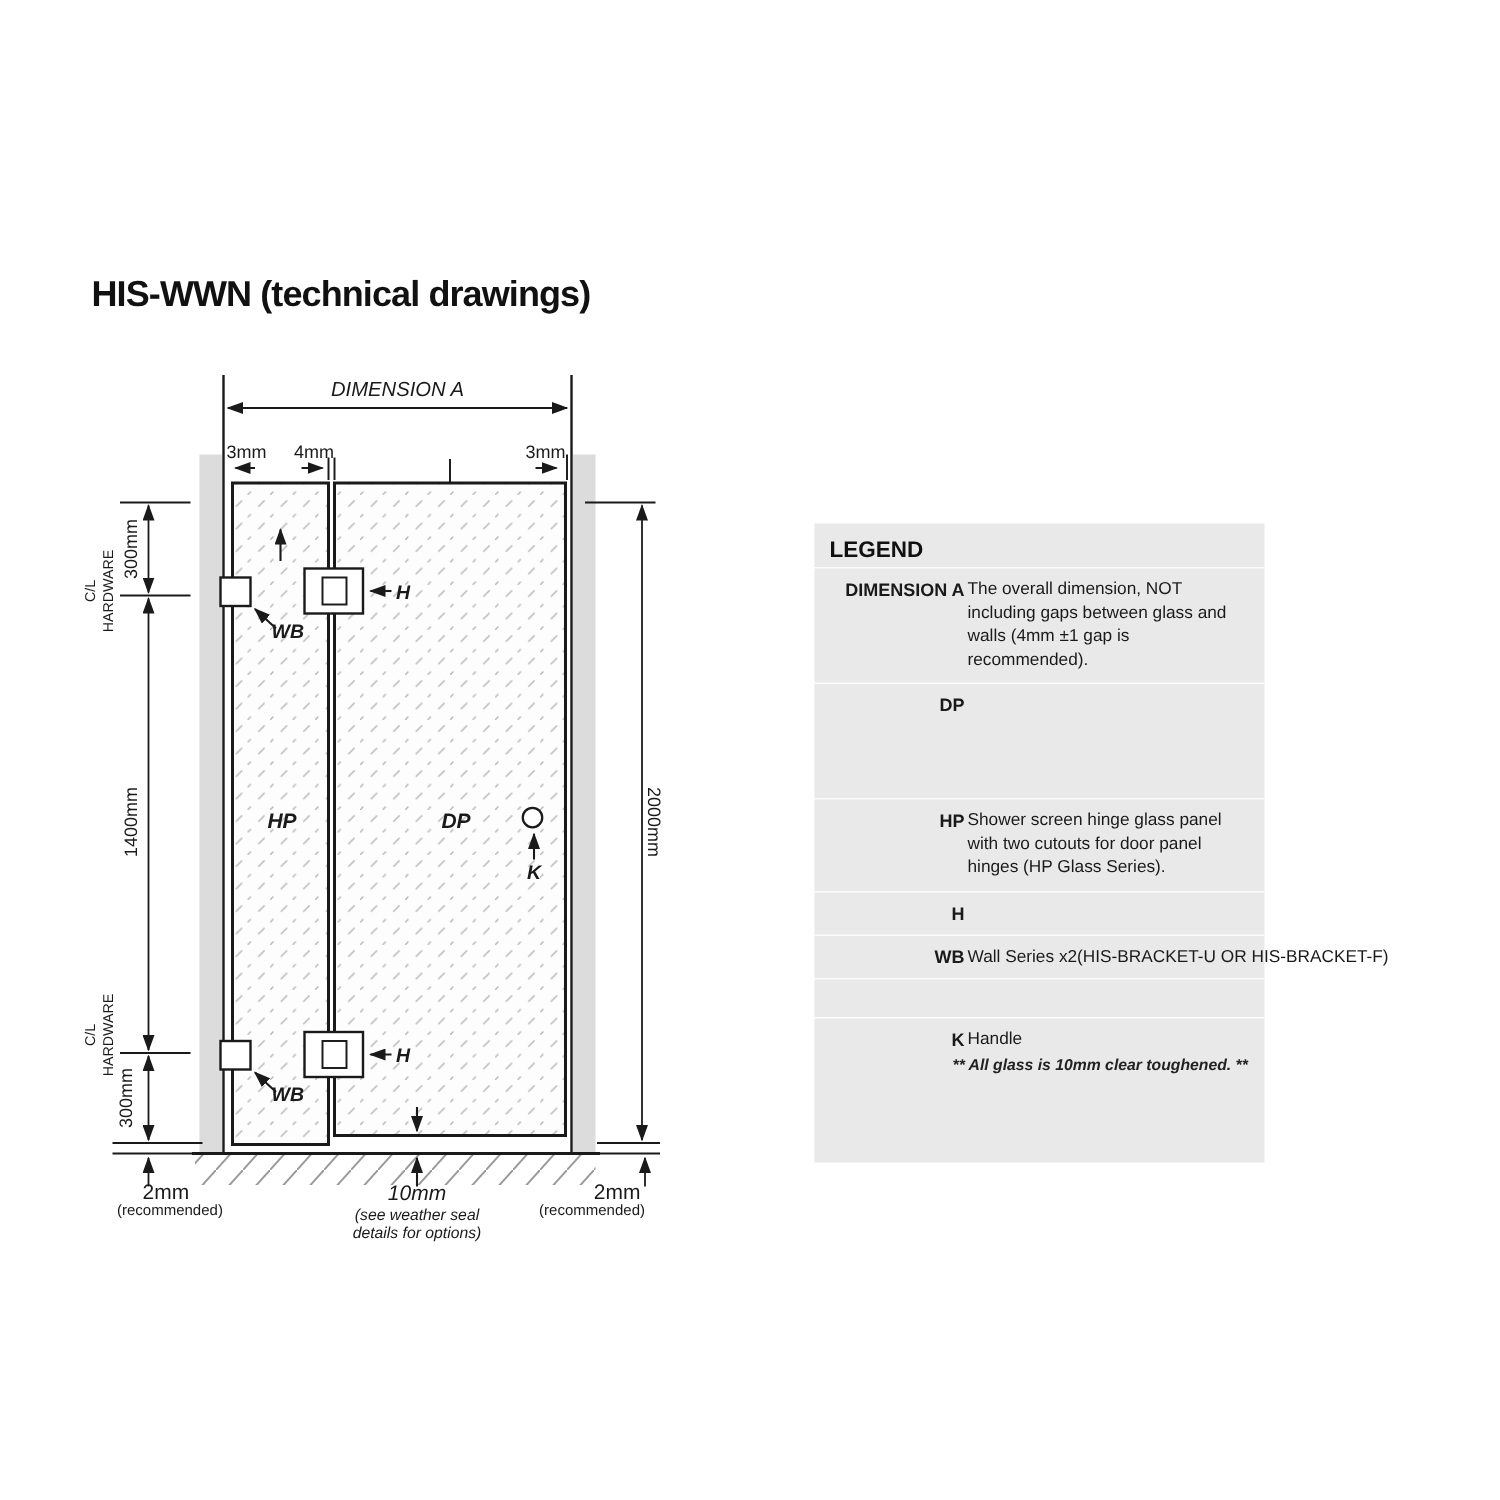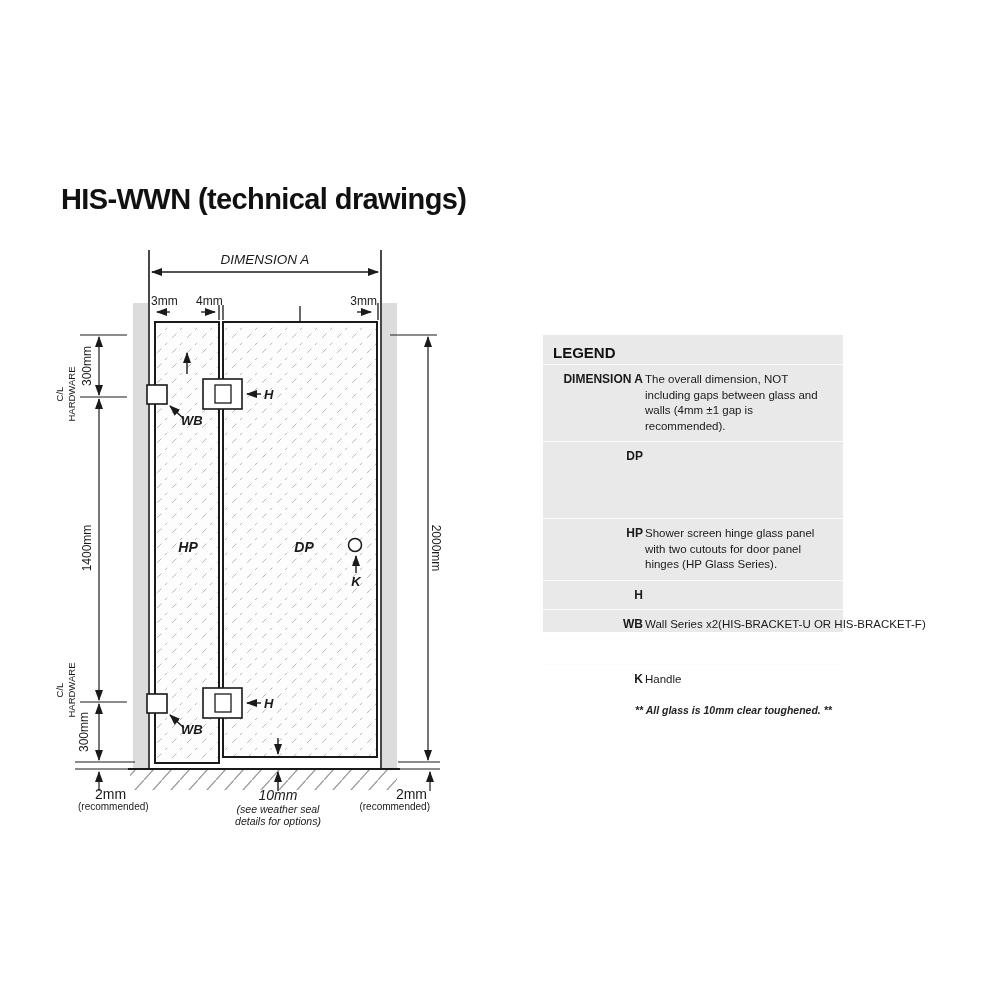--- a/index.html
+++ b/index.html
@@ -1,21 +1,21 @@
 <!DOCTYPE html>
 <html><head>
 <meta charset="utf-8">
 <style>
   html,body{margin:0;padding:0;background:#fff;}
   .page{position:relative;width:1000px;height:1000px;background:#ffffff;overflow:hidden;
         font-family:"Liberation Sans",sans-serif;color:#1a1a1a;}
-  .title{position:absolute;left:61px;top:183px;margin:0;font-size:29px;font-weight:bold;
+  .title{position:absolute;left:61px;top:183px;margin:0;font-size:24px;font-weight:bold;
          letter-spacing:-0.6px;color:#111;}
   svg text{fill:#1a1a1a;font-family:"Liberation Sans",sans-serif;}
-  .legend{position:absolute;left:543px;top:335px;width:300px;height:297px;background:#e9e9e9;}
+  .legend{position:absolute;left:543px;top:349px;width:300px;height:426px;background:#e9e9e9;}
   .legend-title{padding:9px 0 3px 10px;font-size:15px;font-weight:bold;color:#111;}
   .lrow{display:flex;border-top:1px solid #fbfbfb;box-sizing:border-box;}
   .lkey{width:100px;text-align:right;font-weight:bold;font-size:12px;padding-top:7px;flex:none;}
   .ldesc{margin-left:2px;width:180px;font-size:11.5px;line-height:15.5px;padding-top:7px;}
   .r0{height:77px}.r1{height:77px}.r2{height:62px}.r3{height:29px}.r4{height:29px}
   .r5{height:26px}.r6{height:36px}
   .r4 .ldesc{white-space:nowrap;width:auto;overflow:visible;}
   .footnote{position:absolute;left:598px;top:704px;font-size:10.5px;font-style:italic;
             font-weight:bold;color:#222;margin-left:37px;}
 </style>

